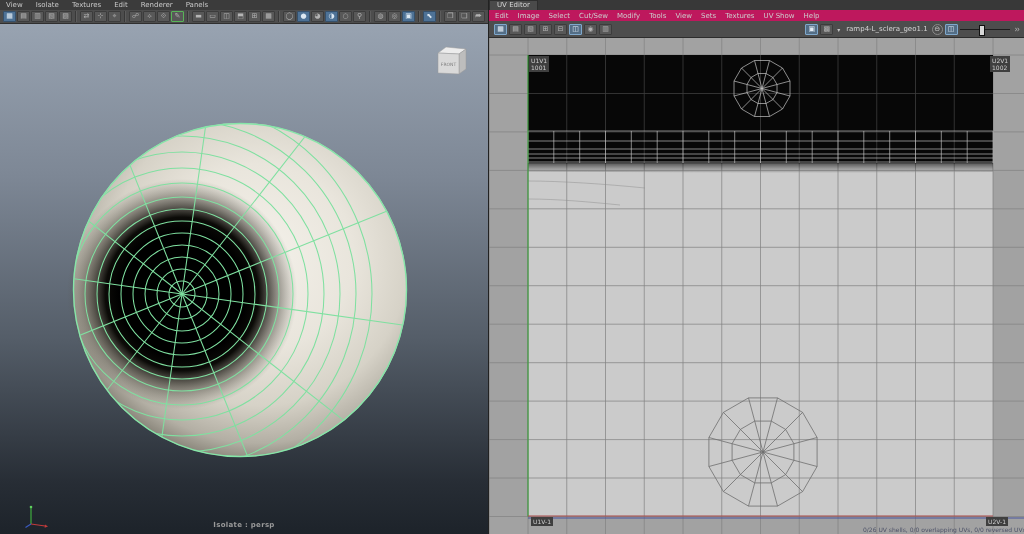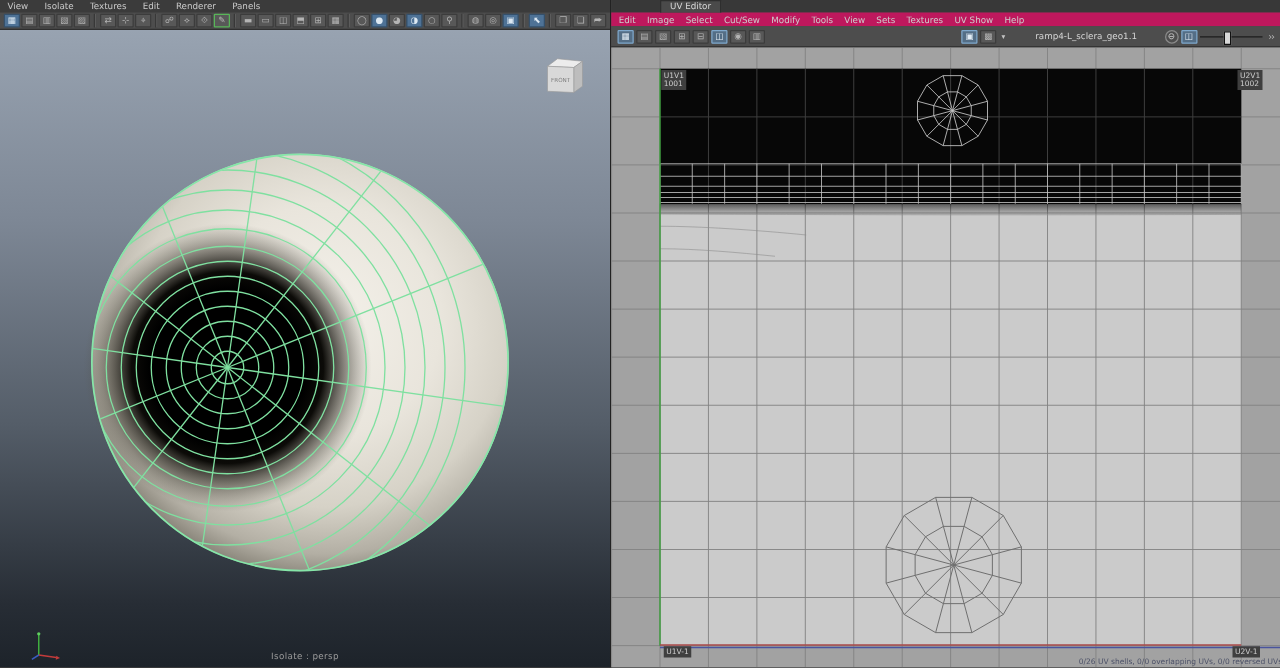--- a/index.html
+++ b/index.html
@@ -17,36 +17,36 @@
       color:#b4b4b4;box-sizing:border-box;flex:none;overflow:hidden;}
   .ic.blue{background:#4e7296;border-color:#35506b;color:#dce8f2;}
   .ic.green{border-color:#58b558;}
   .ic.framed{border-color:#7fa8cc;background:#546e86;color:#e2ecf5;}
   .sep{width:1px;height:11px;background:#383838;border-right:1px solid #5c5c5c;margin:0 2px;flex:none;}
   .numfield{width:27px;height:10px;background:#1f1f1f;border:1px solid #141414;color:#cfcfcf;
             font-size:7px;line-height:10px;text-align:right;padding-right:2px;box-sizing:border-box;flex:none;}
   .vp-canvas{position:absolute;left:0;top:24px;width:488px;height:510px;overflow:hidden;
              background:linear-gradient(#98a3b1 0%,#7d8795 30%,#545d68 62%,#272d35 90%,#1d232a 100%);}
   .vp-hud{position:absolute;bottom:5px;left:0;width:100%;text-align:center;
-          font-size:7px;font-weight:normal;color:#9a9a9a;letter-spacing:.3px;}
+          font-size:7px;font-weight:bold;color:#9a9a9a;letter-spacing:.3px;}
   .viewcube{position:absolute;top:16px;right:16px;width:40px;height:40px;}
   .gizmo{position:absolute;left:22px;bottom:4px;width:30px;height:30px;}
 
   
   .uvp{position:absolute;left:489px;top:0;width:535px;height:534px;background:#454545;}
   .splitter{position:absolute;left:488px;top:0;width:1px;height:534px;background:#222;}
   .uvp-titlebar{height:10px;background:#383838;display:flex;align-items:flex-end;}
   .uvp-tab{background:#4a4a4a;color:#d8d8d8;font-size:7px;line-height:9px;padding:0 7px;
-           border:1px solid #2e2e2e;border-bottom:none;margin-left:39px;}
+           border:1px solid #2e2e2e;border-bottom:none;}
   .uvp-menus{height:11px;background:#be185d;display:flex;align-items:center;gap:9px;
              padding:0 6px;font-size:7px;color:#cdcdcd;}
   .uvp-toolbar{height:17px;background:#4d4d4d;border-bottom:1px solid #2c2c2c;
                display:flex;align-items:center;gap:2px;padding:0 5px;box-sizing:border-box;}
   .caret{font-size:6px;color:#c4c4c4;margin:0 2px;}
-  .texname{font-size:7px;color:#d5d5d5;white-space:nowrap;margin:0 20px;}
+  .texname{font-size:7px;color:#d5d5d5;white-space:nowrap;margin:0 2px;}
   .roundic{width:11px;height:11px;border-radius:50%;border:1px solid #8a8a8a;color:#c9c9c9;
            font-size:7px;display:flex;align-items:center;justify-content:center;box-sizing:border-box;flex:none;}
   .slider{width:50px;height:11px;position:relative;flex:none;}
   .slider .track{position:absolute;left:0;right:0;top:5px;height:1px;background:#1d1d1d;}
   .slider .handle{position:absolute;left:19px;top:1px;width:4px;height:9px;background:#d8d8d8;border:1px solid #111;}
   .dblarrow{font-size:8px;color:#b9b9b9;margin-left:3px;letter-spacing:-1px;}
 
   .uv-canvas{position:absolute;left:0;top:38px;width:535px;height:496px;background:#a2a2a2;overflow:hidden;}
   .uv-canvas svg{position:absolute;left:0;top:0;}
   .badge{position:absolute;background:#3f3f3f;color:#cfcfcf;font-size:6px;line-height:7px;

